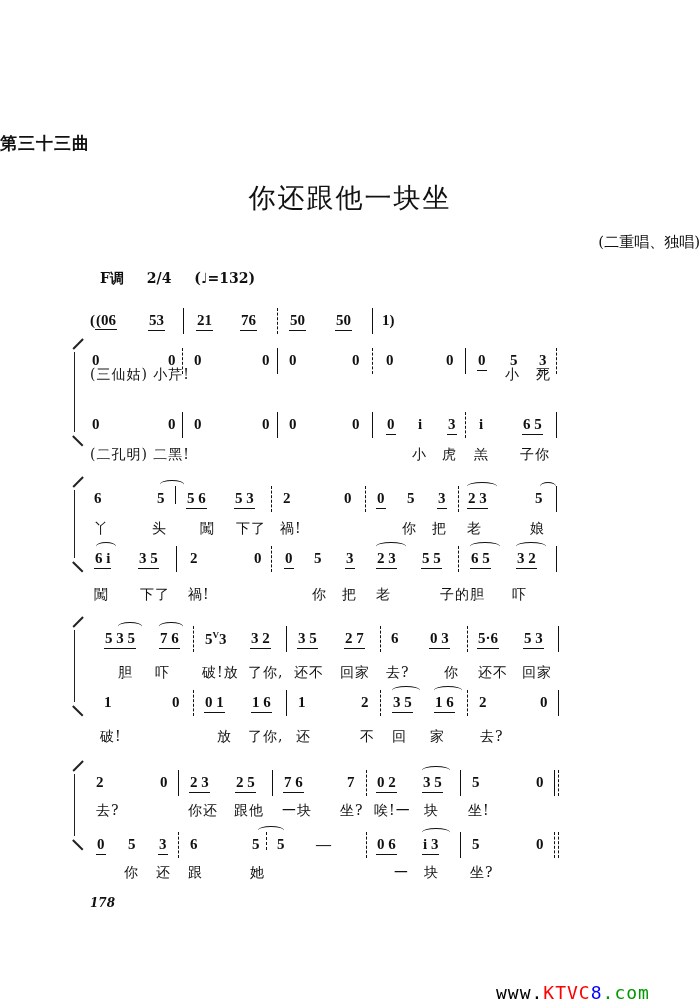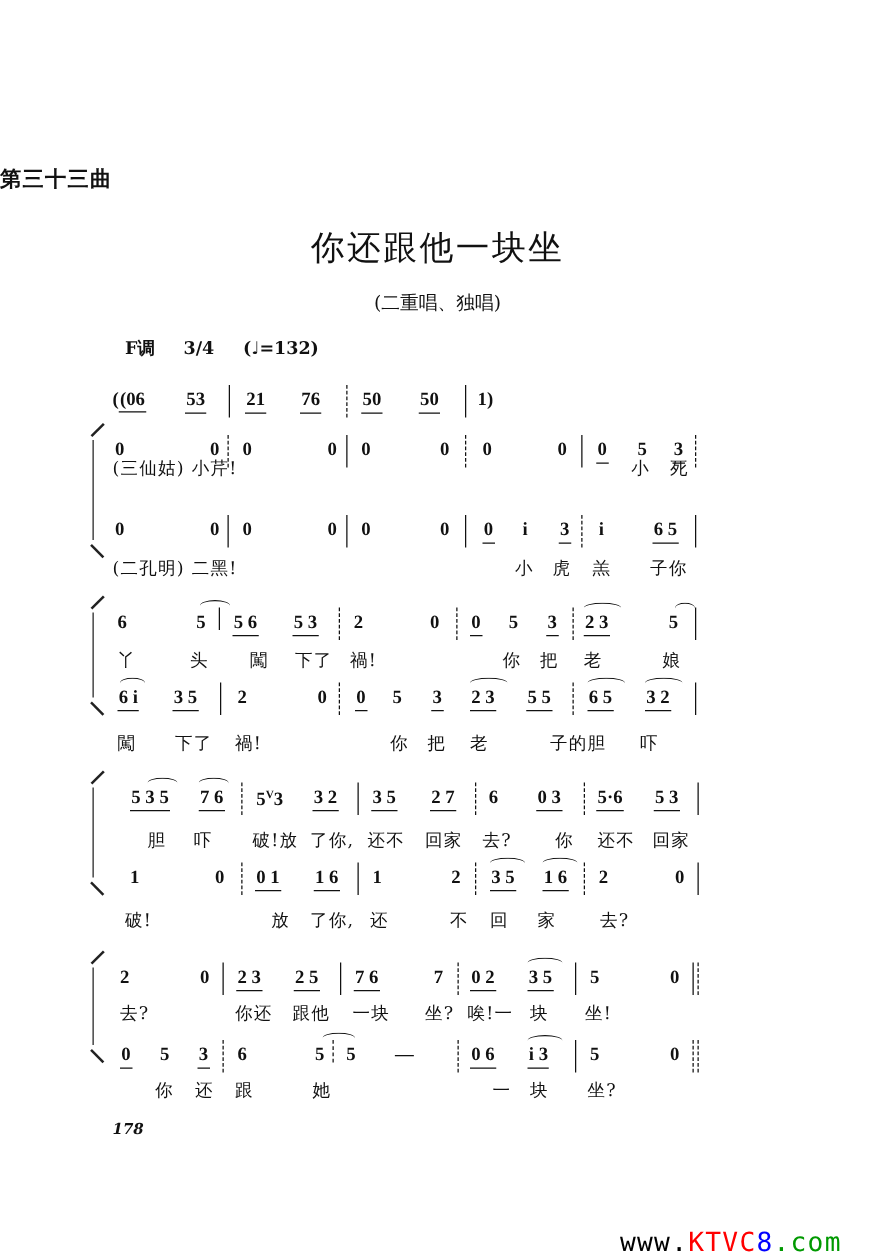--- a/index.html
+++ b/index.html
@@ -2,47 +2,47 @@
 <html><head>
 <meta charset="utf-8">
 <style>
   html,body{margin:0;padding:0;background:#fff;}
   body{width:700px;height:1008px;position:relative;overflow:hidden;
        font-family:"DejaVu Serif","Liberation Serif",serif;color:#111;}
   .abs{position:absolute;}
   .chapter{left:0;width:700px;top:132px;text-align:left;font-size:17px;font-weight:bold;
            font-family:"DejaVu Sans","Liberation Sans",sans-serif;letter-spacing:1px;}
   .title{left:0;width:700px;top:180px;text-align:center;font-size:27px;letter-spacing:2px;}
-  .subtitle{left:0;width:700px;top:233px;text-align:center;font-size:15px;}
+  .subtitle{left:0;width:700px;top:233px;text-align:right;font-size:15px;}
   .key{left:100px;top:270px;font-size:14px;font-weight:bold;}
   .key span{margin-right:18px;}
   .row{left:0;width:700px;height:22px;}
   .tok{position:absolute;font-size:15px;font-weight:bold;
        font-family:"Liberation Serif","DejaVu Serif",serif;white-space:nowrap;}
   .ul{border-bottom:1.5px solid #111;padding:0 1px 1px 1px;}
   .bar{position:absolute;width:0;border-left:1.5px solid #111;height:26px;}
   .bar.dash{border-left:1.5px dashed #111;}
   .lyr{position:absolute;font-size:14px;white-space:nowrap;letter-spacing:1px;}
   .brace{position:absolute;left:74px;width:14px;border-left:1.5px solid #222;border-right:0;}
   .brace:before{content:"";position:absolute;left:-2px;top:-4px;width:14px;height:1.5px;background:#222;transform:rotate(-45deg);transform-origin:left;}
   .brace:after{content:"";position:absolute;left:-2px;bottom:-4px;width:14px;height:1.5px;background:#222;transform:rotate(45deg);transform-origin:left;}
   .pagenum{left:90px;top:896px;font-size:12px;font-style:italic;font-weight:bold;}
-  .watermark{left:496px;top:982px;font-size:21px;font-family:"DejaVu Sans Mono","Liberation Mono",monospace;letter-spacing:1px;}
+  .watermark{left:496px;top:982px;font-size:18px;font-family:"DejaVu Sans Mono","Liberation Mono",monospace;letter-spacing:1px;}
   .slur{position:absolute;height:8px;border-top:1.5px solid #111;border-radius:50% 50% 0 0;}
 </style>
 </head>
 <body>
 
 <div class="abs chapter">第三十三曲</div>
 <div class="abs title">你还跟他一块坐</div>
 <div class="abs subtitle">(二重唱、独唱)</div>
 
 <div class="abs key">
   <span>F调</span>
-  <span>3/4</span>
+  <span>2/4</span>
   <span>(♩=132)</span>
 </div>
 
 <div class="abs row" style="top:312px">
   <span class="tok" style="left:90px">(<span class="ul">(06</span></span>
   <span class="tok ul" style="left:148px">53</span>
   <span class="bar" style="left:183px;top:-4px"></span>
   <span class="tok ul" style="left:196px">21</span>
   <span class="tok ul" style="left:240px">76</span>
   <span class="bar dash" style="left:277px;top:-4px"></span>

